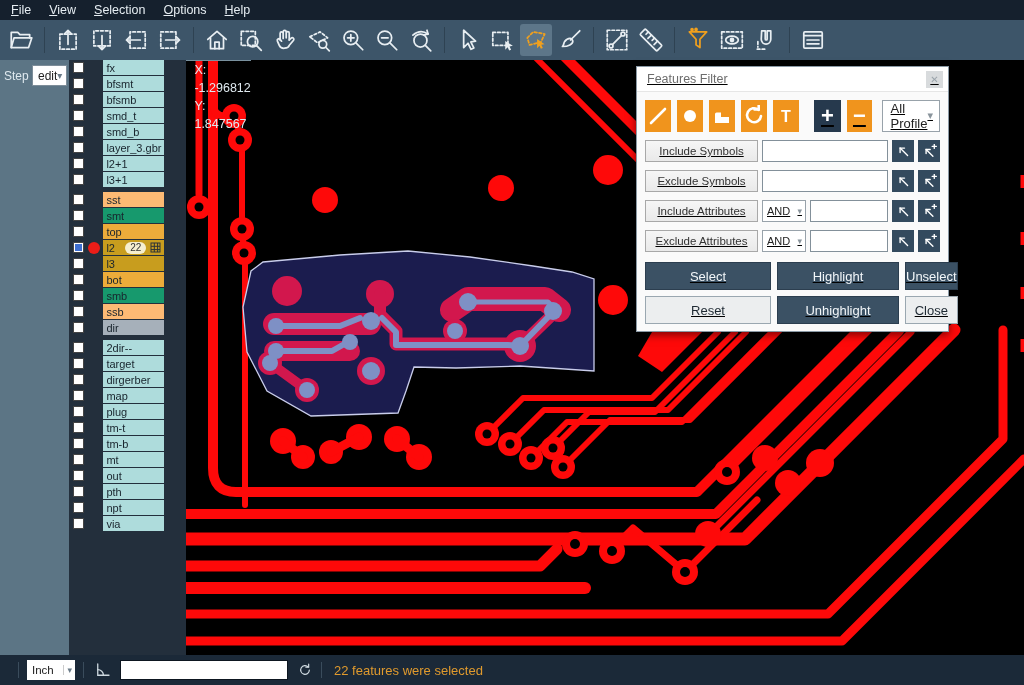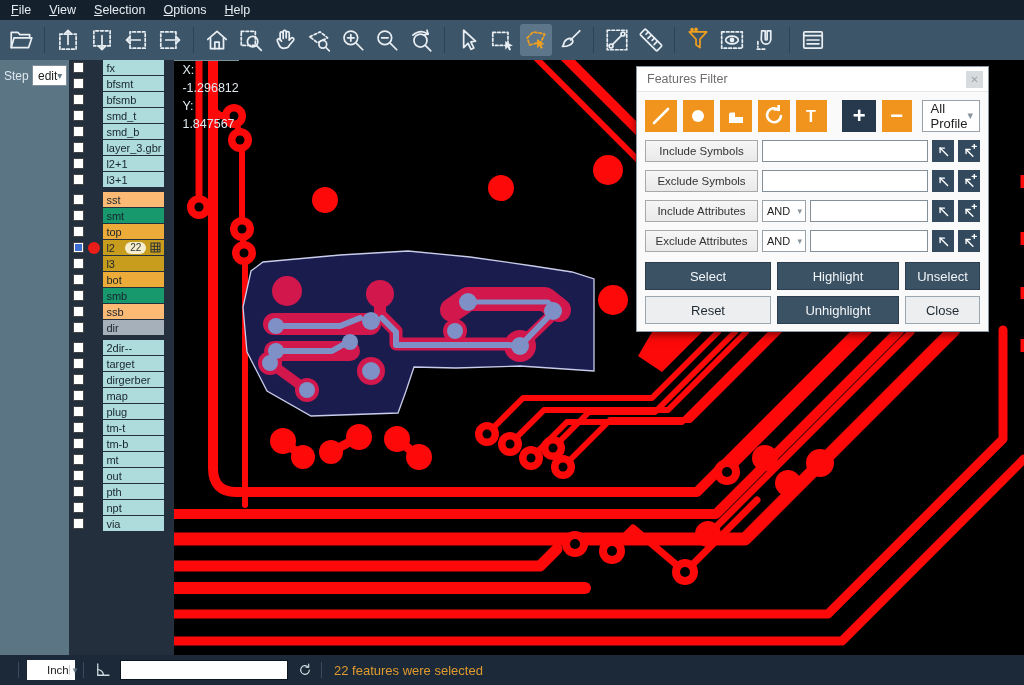--- a/index.html
+++ b/index.html
@@ -36,21 +36,21 @@
   #step-select .val{flex:1;font-size:12px;color:#222;padding-left:5px;}
   #step-select .chev{color:#6a7b88;font-size:10px;padding-right:4px;}
   #layers{background:#232f3c;padding-bottom:1px;}
   .lgroup{margin-bottom:5px;}
   .lgroup:last-child{margin-bottom:0;}
   .lrow{display:flex;align-items:center;height:15px;margin-bottom:1px;}
   .cbcell{width:34px;flex:none;display:flex;align-items:center;}
   .cb{width:11px;height:11px;background:#fff;border:1px solid #454545;margin-left:4px;flex:none;}
   .cb.on::after{content:"";display:block;width:7px;height:7px;margin:1px;background:#3e6fd1;}
   .reddot{width:12px;height:12px;border-radius:50%;background:#ea1d18;margin-left:4px;flex:none;}
-  .lname{flex:1;height:15px;margin-right:10px;font-size:11px;color:#18242d;
+  .lname{flex:1;height:15px;margin-right:22px;font-size:11px;color:#18242d;
     display:flex;align-items:center;padding:0 3px;white-space:nowrap;}
   .c-cyan{background:#aedcdc}.c-white{background:#fdba74}.c-green{background:#17996d}
   .c-amber{background:#edac3a}.c-gold{background:#c89d1e}.c-gray{background:#a6b0ba}
   .badge{margin-left:auto;background:#f6efcf;border-radius:7px;font-size:10px;color:#333;
     padding:0 5px;line-height:12px;}
   .gridicon{margin-left:4px;display:flex;}
   #side-fill{flex:1;}
   #coords{border-top:1px solid #7a919e;padding:0 0 6px 8px;}
   #coords div{color:#dfe9ef;font-size:12.5px;line-height:18px;}
 
@@ -59,22 +59,22 @@
   .tr{stroke:var(--red);fill:none;stroke-linecap:round;stroke-linejoin:round;}
   .fr{fill:var(--red);}
   .hole{fill:#000;}
   .selpoly{fill:#1b1c4e;stroke:#c9cdeb;stroke-width:1.3;}
   .cr{stroke:var(--crimson);fill:none;stroke-linecap:round;stroke-linejoin:round;}
   .crf{fill:var(--crimson);}
   .bl{stroke:var(--blue);fill:none;stroke-linecap:round;stroke-linejoin:round;}
   .blf{fill:var(--blue);}
 
   
-  #dialog{position:absolute;left:636px;top:66px;width:353px;height:266px;background:#fafafa;
-    border:1px solid #8a99a5;box-shadow:0 3px 8px rgba(0,0,0,.5);}
+  #dialog{position:absolute;left:636px;top:66px;width:313px;height:266px;background:#fafafa;
+    border:1px solid #8a99a5;box-shadow:0 3px 8px rgba(0,0,0,.5);text-decoration:underline;}
   #dlg-title{height:25px;background:#fff;border-bottom:1px solid #e6e6e6;display:flex;align-items:center;}
   #dlg-title .t{font-size:12.5px;color:#6d6d6d;padding-left:10px;flex:1;}
   #dlg-close{width:17px;height:17px;background:#d8dbdd;margin-right:5px;display:flex;
     align-items:center;justify-content:center;color:#9aa4ab;font-size:10px;}
   #dlg-body{padding:7px 8px 0 8px;}
   #dlg-tools{display:flex;align-items:center;height:33px;}
   .dtool{width:32px;height:32px;background:var(--orange-btn);margin-right:6px;display:flex;
     align-items:center;justify-content:center;}
   #btn-add{width:34px;height:32px;background:#26394d;margin-left:9px;display:flex;align-items:center;justify-content:center;
     color:#fff;font-size:22px;font-weight:bold;line-height:1;}
@@ -98,21 +98,21 @@
   #dlg-actions{display:grid;grid-template-columns:126px 122px 1fr;gap:6px;margin-top:10px;}
   .act{height:28px;font-size:13px;display:flex;align-items:center;justify-content:center;}
   .act.dark{background:var(--navy-btn);color:#f2f6f9;border:1px solid #2c3e4f;}
   .act.light{background:#eceeef;color:#1f2a33;border:1px solid #9aa7b0;}
 
   
   #statusbar{position:absolute;left:0;top:655px;width:1024px;height:30px;background:var(--status);
     display:flex;align-items:center;padding-left:10px;}
   .sb-sep{width:1px;height:16px;background:#3a4c5c;margin:0 8px;flex:none;}
   #unit-select{width:48px;height:20px;background:#fff;display:flex;align-items:center;flex:none;}
-  #unit-select .val{flex:1;font-size:11.5px;color:#222;padding-left:20px;}
+  #unit-select .val{flex:1;font-size:11.5px;color:#222;padding-left:5px;}
   #unit-select .chev{color:#6a7b88;font-size:9px;padding-right:3px;border-left:1px solid #ccc;padding-left:3px;}
   #corner-icon{color:#cfd9e0;margin:0 8px 0 2px;display:flex;}
   #cmd-input{width:168px;height:20px;border:1px solid #0d1620;background:#fff;font-size:12px;padding:0 4px;}
   #refresh-icon{color:#cfd9e0;margin-left:9px;display:flex;}
   #status-msg{color:#e09a2d;font-size:13px;margin-left:4px;}
 </style>
 </head>
 <body>
 
 <div id="app">

